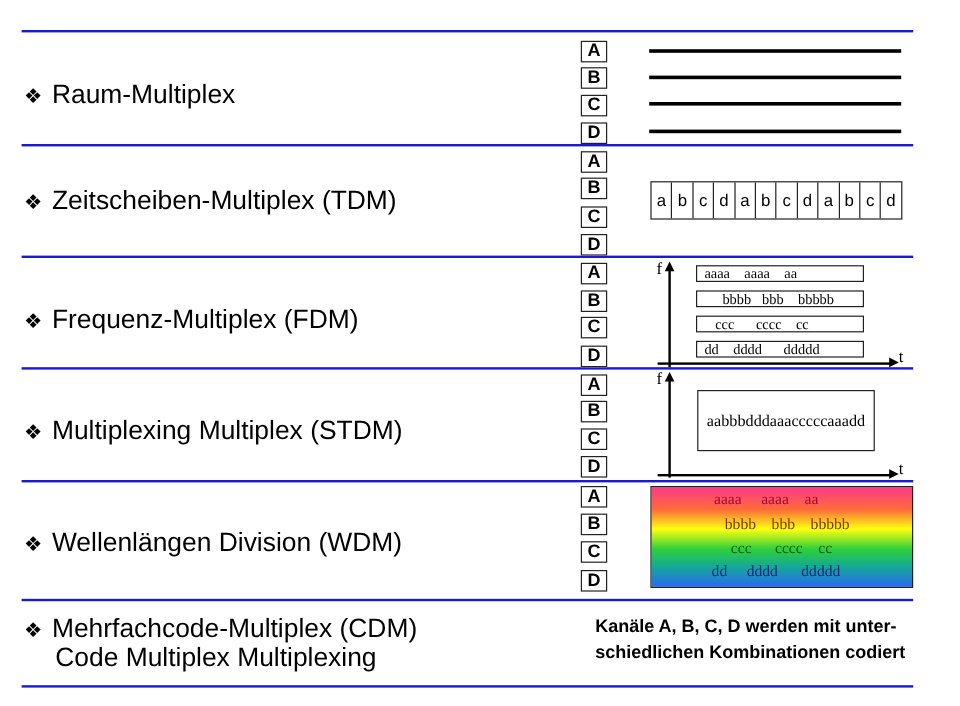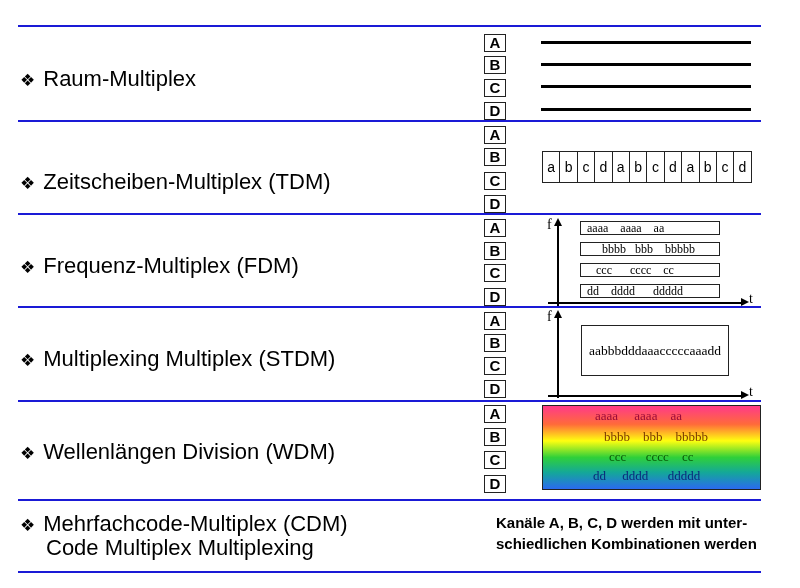--- a/index.html
+++ b/index.html
@@ -30,21 +30,21 @@
 
 <div class="hline" style="top:25px"></div>
 <div class="hline" style="top:120px"></div>
 <div class="hline" style="top:213px"></div>
 <div class="hline" style="top:306px"></div>
 <div class="hline" style="top:400px"></div>
 <div class="hline" style="top:499px"></div>
 <div class="hline" style="top:571px"></div>
 
 <div class="label" style="top:61px"><span class="bullet">❖</span><span>Raum-Multiplex</span></div>
-<div class="label" style="top:164px"><span class="bullet">❖</span><span>Zeitscheiben-Multiplex (TDM)</span></div>
+<div class="label" style="top:149px"><span class="bullet">❖</span><span>Zeitscheiben-Multiplex (TDM)</span></div>
 <div class="label" style="top:248px"><span class="bullet">❖</span><span>Frequenz-Multiplex (FDM)</span></div>
 <div class="label" style="top:341px"><span class="bullet">❖</span><span>Multiplexing Multiplex (STDM)</span></div>
 <div class="label" style="top:434px"><span class="bullet">❖</span><span>Wellenlängen Division (WDM)</span></div>
 <div class="label" style="top:506px"><span class="bullet">❖</span><span>Mehrfachcode-Multiplex (CDM)</span></div>
 <div class="label2" style="top:535px">Code Multiplex Multiplexing</div>
 
 <div id="chgroups">
     <div class="chbox" style="top: 34px;">A</div>
     <div class="chbox" style="top: 56px;">B</div>
     <div class="chbox" style="top: 79px;">C</div>
@@ -112,14 +112,14 @@
 
 <div class="wdm">
   <div class="row" style="left:52px; top:2px; color:#9a0a3a">aaaa     aaaa    aa</div>
   <div class="row" style="left:61px; top:23px; color:#7a3a00">bbbb    bbb    bbbbb</div>
   <div class="row" style="left:66px; top:43px; color:#0a5a0a">ccc      cccc    cc</div>
   <div class="row" style="left:50px; top:62px; color:#0a2a7a">dd     dddd      ddddd</div>
 </div>
 
 <div class="cdm-note">
   <div>Kanäle A, B, C, D werden mit unter-</div>
-  <div>schiedlichen Kombinationen werden</div>
+  <div>schiedlichen Kombinationen codiert</div>
 </div>
 
 </body></html>

